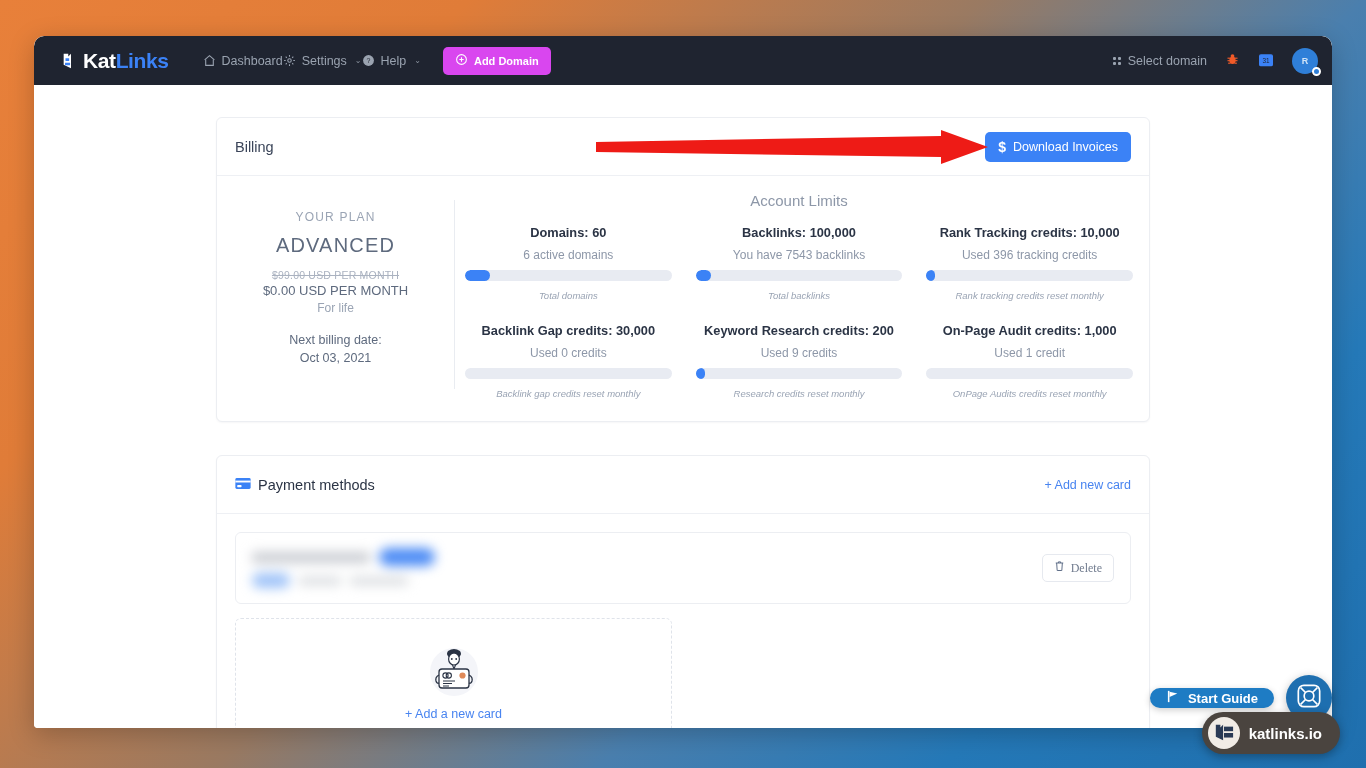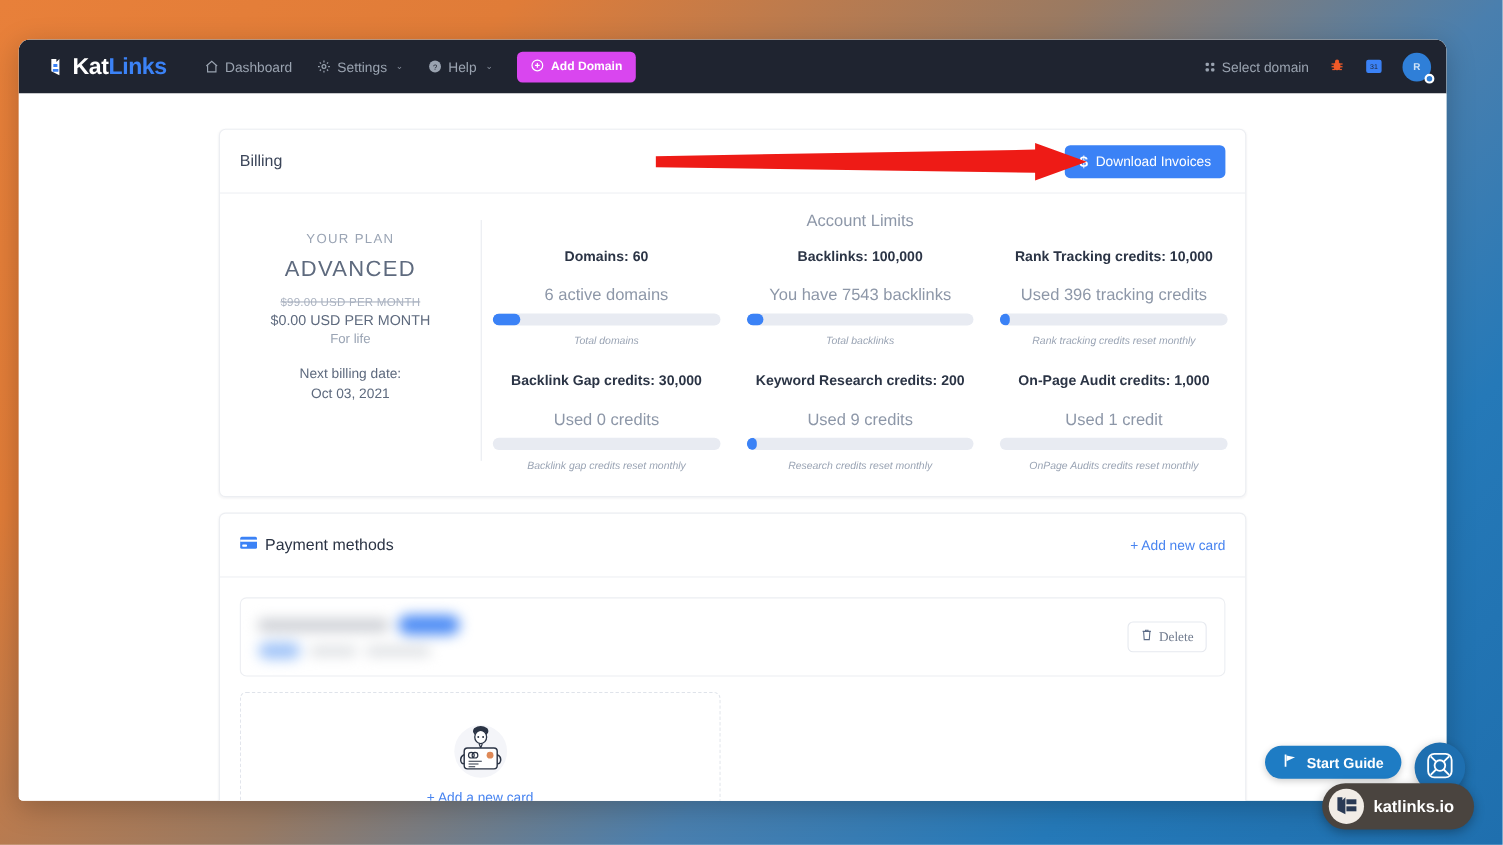--- a/index.html
+++ b/index.html
@@ -22,21 +22,21 @@
   
   .bg-overlay {
     position: absolute; inset: 0;
     background: linear-gradient(to bottom right, rgba(232,128,58,0) 0%, rgba(232,128,58,0) 40%, rgba(232,128,58,0.0) 100%);
     pointer-events: none;
   }
 
   
   .app-frame {
     position: absolute;
-    left: 17px; top: 36px;
+    left: 34px; top: 36px;
     width: 1298px; height: 692px;
     background: #ffffff;
     border-radius: 10px 10px 4px 4px;
     overflow: hidden;
     box-shadow: 0 6px 26px rgba(0,0,0,0.22);
   }
 
   
   .navbar {
     height: 49px;
@@ -49,21 +49,21 @@
   .brand {
     display: flex; align-items: center;
     font-size: 21px; font-weight: bold;
     letter-spacing: -0.4px;
     margin-right: 34px;
   }
   .brand-mark { margin-right: 1px; display:flex; align-items:center; }
   .brand-kat { color: #ffffff; }
   .brand-links { color: #3b82f6; }
 
-  .nav-items { display: flex; align-items: center; gap: 22px; }
+  .nav-items { display: flex; align-items: center; }
   .nav-item {
     display: flex; align-items: center; gap: 6px;
     color: #9aa3b0; font-size: 12.5px;
     cursor: pointer; white-space: nowrap;
   }
   .nav-item .caret { font-size: 8px; opacity: .85; margin-left: 2px;}
   .nav-icon { display: inline-flex; width: 13px; height: 13px; align-items: center; justify-content: center; }
 
   .add-domain-btn {
     margin-left: 22px;
@@ -177,30 +177,30 @@
   .limits-col { flex: 1; padding: 0 16px 0 10px; }
   .limits-title {
     text-align: center; font-size: 15px; color: #8d97a8; margin-bottom: 16px;
   }
   .limits-grid {
     display: grid; grid-template-columns: repeat(3, 1fr);
     row-gap: 22px; column-gap: 24px;
   }
   .limit { text-align: center; }
   .limit-title { font-size: 12.8px; font-weight: bold; color: #2b3445; }
-  .limit-sub { font-size: 15px; color: #8d97a8; margin-top: 20px; }
+  .limit-sub { font-size: 12px; color: #8d97a8; margin-top: 8px; }
   .bar {
     height: 11px; border-radius: 6px; background: #e8ebf2;
     margin-top: 8px; overflow: hidden;
   }
   .bar-fill { height: 100%; background: #3b82f6; border-radius: 6px; }
   .limit-note { font-size: 9.5px; color: #9aa4b4; font-style: italic; margin-top: 9px; }
 
   
-  .pm-card { margin-top: 14px; }
+  .pm-card { margin-top: 33px; }
   .pm-body { padding: 18px; }
   .saved-card {
     border: 1px solid #eceef2; border-radius: 6px;
     height: 72px; display: flex; align-items: center;
     padding: 0 16px;
   }
   .blurred {
     filter: blur(6px);
     display: flex; flex-direction: column; gap: 7px;
   }
@@ -232,21 +232,21 @@
   }
   .add-card-illo { width: 62px; height: 62px; display:flex; align-items:center; justify-content:center;}
   .add-card-text { color: #4884f0; font-size: 12.5px; margin-top: 4px; }
 
   
   .start-guide {
     position: absolute;
     right: 92px; bottom: 60px;
     background: #1e7cc4;
     color: #fff; font-weight: bold; font-size: 13px;
-    height: 30px; border-radius: 15px;
+    height: 20px; border-radius: 15px;
     display: flex; align-items: center; gap: 8px;
     padding: 0 16px;
     cursor: pointer;
     box-shadow: 0 2px 7px rgba(0,0,0,.2);
   }
   .help-fab {
     position: absolute;
     right: 34px; bottom: 47px;
     width: 46px; height: 46px; border-radius: 50%;
     background: #1e6fb0;

